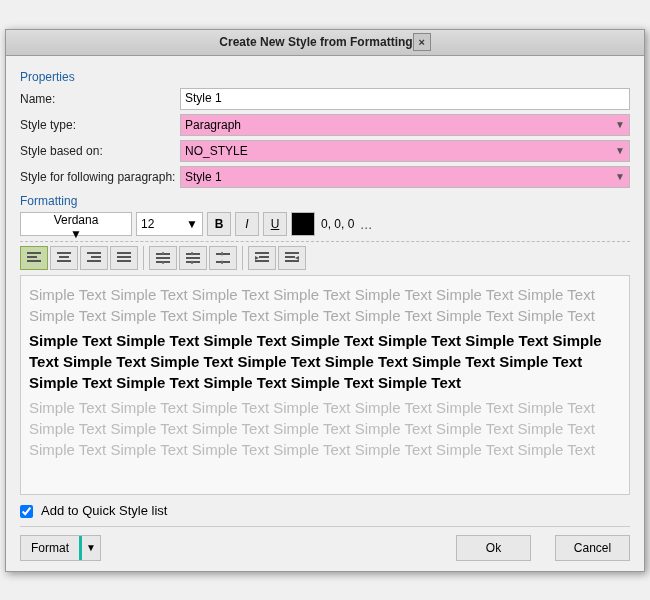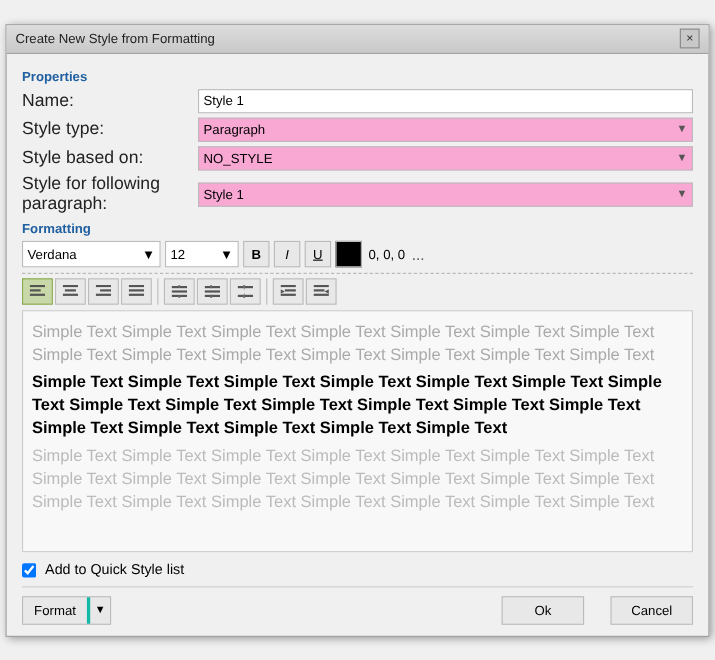--- a/index.html
+++ b/index.html
@@ -19,22 +19,23 @@
       background: #f0f0f0;
       border: 1px solid #999;
       box-shadow: 2px 2px 8px rgba(0,0,0,0.4);
     }
     .title-bar {
       background: linear-gradient(to bottom, #ddd, #c8c8c8);
       border-bottom: 1px solid #999;
       padding: 5px 8px;
       display: flex;
       align-items: center;
-      justify-content: space-between;
+      justify-content: center;
       height: 26px;
+      font-weight: bold;
     }
     .title-bar-text {
       font-size: 12px;
       color: #222;
     }
     .close-btn {
       width: 18px;
       height: 18px;
       background: #c8c8c8;
       border: 1px solid #888;
@@ -43,33 +44,33 @@
       align-items: center;
       justify-content: center;
       font-size: 11px;
       color: #333;
     }
     .dialog-body {
       padding: 10px 14px;
     }
     .section-label {
       color: #2060a0;
-      font-weight: bold;
+      font-weight: normal;
       font-size: 12px;
       margin-bottom: 4px;
       margin-top: 4px;
     }
     .field-row {
       display: flex;
       align-items: center;
       margin-bottom: 4px;
     }
     .field-label {
       width: 160px;
-      font-size: 16px;
+      font-size: 12px;
       color: #222;
       flex-shrink: 0;
     }
     .field-input {
       flex: 1;
       height: 22px;
       border: 1px solid #bbb;
       background: white;
       padding: 2px 4px;
       font-size: 12px;
@@ -93,30 +94,31 @@
       margin-top: 6px;
     }
     .toolbar-row {
       display: flex;
       align-items: center;
       gap: 4px;
       margin-bottom: 5px;
       flex-wrap: wrap;
     }
     .font-select {
-      width: 126px;
+      width: 112px;
       height: 24px;
       border: 1px solid #bbb;
       background: white;
       display: flex;
       align-items: center;
       justify-content: space-between;
       padding: 0 4px;
       font-size: 12px;
       cursor: pointer;
+      flex-direction: column;
     }
     .size-select {
       width: 67px;
       height: 24px;
       border: 1px solid #bbb;
       background: white;
       display: flex;
       align-items: center;
       justify-content: space-between;
       padding: 0 4px;

